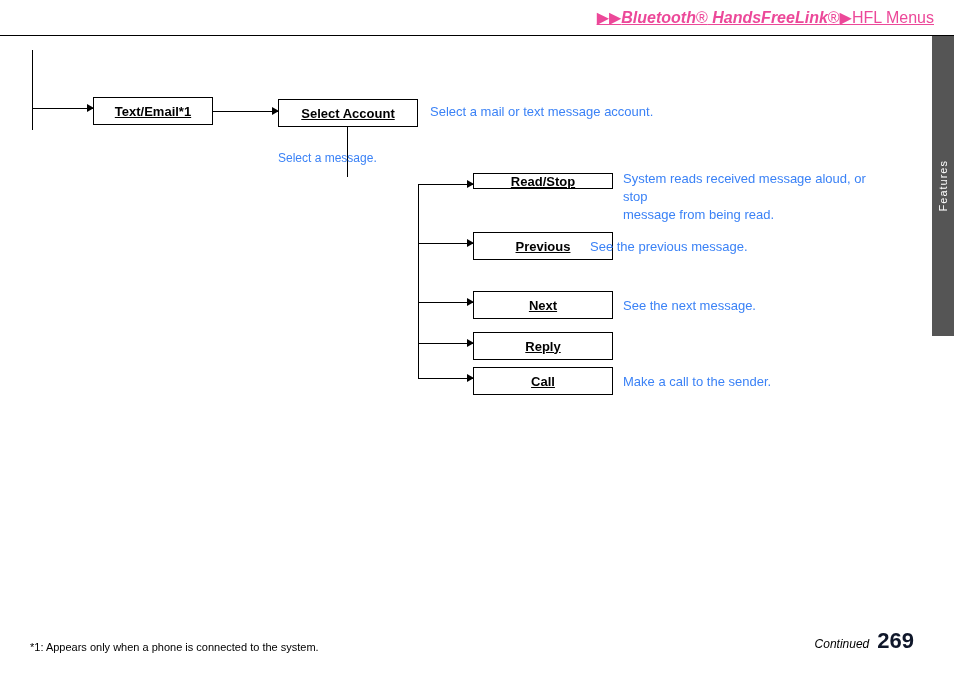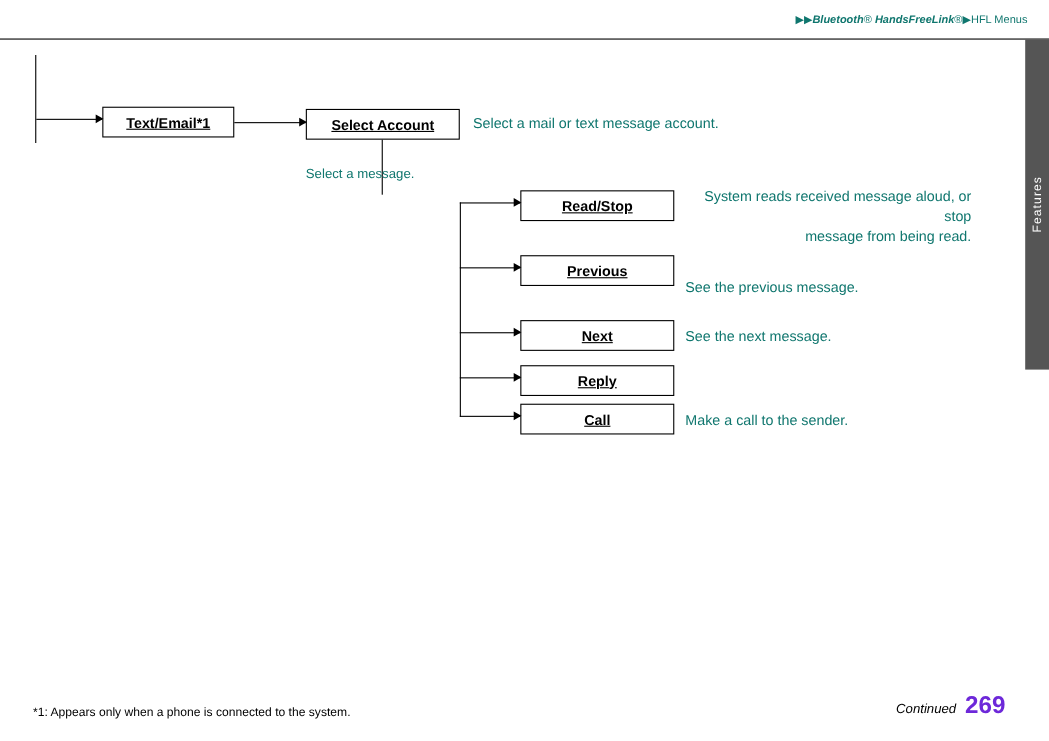--- a/index.html
+++ b/index.html
@@ -21,22 +21,23 @@
       left: 0;
       right: 0;
       height: 36px;
       display: flex;
       align-items: center;
       justify-content: flex-end;
       padding-right: 20px;
       border-bottom: 1px solid #000;
     }
     .header-text {
-      font-size: 10px;
-      color: #0f766e;
+      font-size: 16px;
+      color: #ec4899;
+      text-decoration: underline;
     }
     .header-text em {
       font-style: italic;
       font-weight: bold;
     }
 
     
     .side-tab {
       position: absolute;
       right: 0;
@@ -64,21 +65,21 @@
       right: 12px;
       padding: 0 30px;
     }
     .footnote {
       font-size: 11px;
       color: #000;
     }
     .footer-page {
       font-size: 22px;
       font-weight: bold;
-      color: #6d28d9;
+      color: #0f172a;
     }
 
     
     .diagram {
       position: absolute;
       top: 50px;
       left: 30px;
       right: 40px;
       bottom: 60px;
     }
@@ -125,23 +126,22 @@
       top: -4px;
       border-top: 4px solid transparent;
       border-bottom: 4px solid transparent;
       border-left: 7px solid #000;
     }
 
     
     .desc {
       position: absolute;
       font-size: 13px;
-      color: #0f766e;
+      color: #3b82f6;
       line-height: 1.4;
-      text-align: right;
     }
 
     .small-text {
       font-size: 12px;
     }
   </style>
 </head>
 <body>
 
 <div class="header">
@@ -176,38 +176,38 @@
 
   <div class="v-line" style="left:317px; top:77px; height:50px;"></div>
 
   <div class="desc small-text" style="left:248px; top:100px;">
     <span>Select a message.</span>
   </div>
 
 
   <div class="h-line arrow-right" style="left:388px; top:134px; width:55px;"></div>
 
-  <div class="box" style="left:443px; top:123px; width:140px; height:28px;">
+  <div class="box" style="left:443px; top:123px; width:140px; height:16px;">
     <span>Read/Stop</span>
   </div>
 
   <div class="desc" style="left:593px; top:120px; max-width:260px;">
     <span style="white-space:pre-line;">System reads received message aloud, or stop
 message from being read.</span>
   </div>
 
   <div class="v-line" style="left:388px; top:134px; height:195px;"></div>
 
   <div class="h-line arrow-right" style="left:388px; top:193px; width:55px;"></div>
 
   <div class="box" style="left:443px; top:182px; width:140px; height:28px;">
     <span>Previous</span>
   </div>
 
-  <div class="desc" style="left:593px; top:188px;margin-top:14px;">
+  <div class="desc" style="left:560px; top:188px;">
     <span>See the previous message.</span>
   </div>
 
   <div class="h-line arrow-right" style="left:388px; top:252px; width:55px;"></div>
 
   <div class="box" style="left:443px; top:241px; width:140px; height:28px;">
     <span>Next</span>
   </div>
 
   <div class="desc" style="left:593px; top:247px;">

